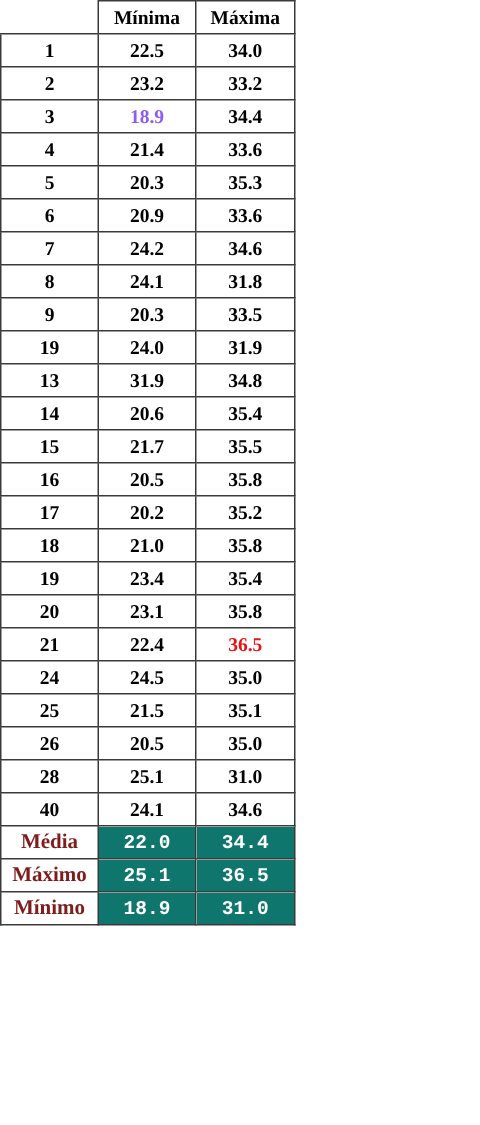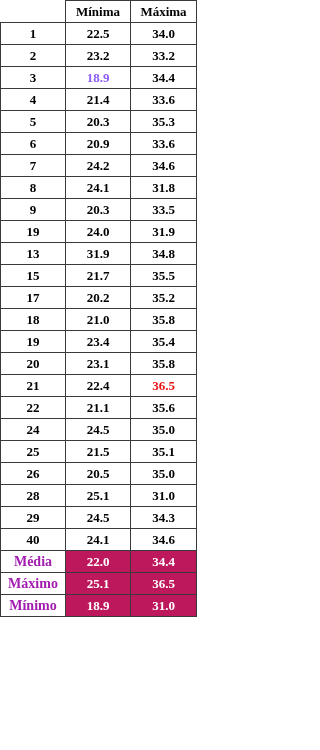--- a/index.html
+++ b/index.html
@@ -70,27 +70,28 @@
 
   
   td.val {
     background: #8CC35C;
     color: #000000;
   }
 
   
   tfoot td.idx {
     background: #ffffff;
-    color: #a21caf;
+    color: #7f1d1d;
     font-size: 14px;
   }
   tfoot td.val {
-    background: #be185d;
+    background: #0f766e;
     color: #ffffff;
     border-color: #3a3a3a;
+    font-family: Liberation Mono, monospace;
   }
 </style>
 </head>
 <body>
 
 <div id="root">
   <table class="data-table">
     <colgroup>
       <col class="c-label">
       <col class="c-min">
@@ -153,25 +154,35 @@
           <td class="idx">19</td>
           <td class="val">24.0</td>
           <td class="val">31.9</td>
         </tr>
         <tr>
           <td class="idx">13</td>
           <td class="val">31.9</td>
           <td class="val">34.8</td>
         </tr>
         <tr>
+          <td class="idx">14</td>
+          <td class="val">20.6</td>
+          <td class="val">35.4</td>
+        </tr>
+        <tr>
           <td class="idx">15</td>
           <td class="val">21.7</td>
           <td class="val">35.5</td>
         </tr>
         <tr>
+          <td class="idx">16</td>
+          <td class="val">20.5</td>
+          <td class="val">35.8</td>
+        </tr>
+        <tr>
           <td class="idx">17</td>
           <td class="val">20.2</td>
           <td class="val">35.2</td>
         </tr>
         <tr>
           <td class="idx">18</td>
           <td class="val">21.0</td>
           <td class="val">35.8</td>
         </tr>
         <tr>
@@ -183,50 +194,40 @@
           <td class="idx">20</td>
           <td class="val">23.1</td>
           <td class="val">35.8</td>
         </tr>
         <tr>
           <td class="idx">21</td>
           <td class="val">22.4</td>
           <td class="val" style="color: rgb(232, 19, 19);">36.5</td>
         </tr>
         <tr>
-          <td class="idx">22</td>
-          <td class="val">21.1</td>
-          <td class="val">35.6</td>
-        </tr>
-        <tr>
           <td class="idx">24</td>
           <td class="val">24.5</td>
           <td class="val">35.0</td>
         </tr>
         <tr>
           <td class="idx">25</td>
           <td class="val">21.5</td>
           <td class="val">35.1</td>
         </tr>
         <tr>
           <td class="idx">26</td>
           <td class="val">20.5</td>
           <td class="val">35.0</td>
         </tr>
         <tr>
           <td class="idx">28</td>
           <td class="val">25.1</td>
           <td class="val">31.0</td>
         </tr>
         <tr>
-          <td class="idx">29</td>
-          <td class="val">24.5</td>
-          <td class="val">34.3</td>
-        </tr>
-        <tr>
           <td class="idx">40</td>
           <td class="val">24.1</td>
           <td class="val">34.6</td>
         </tr>
       </tbody>
     <tfoot id="tfoot">
         <tr>
           <td class="idx">Média</td>
           <td class="val">22.0</td>
           <td class="val">34.4</td>

